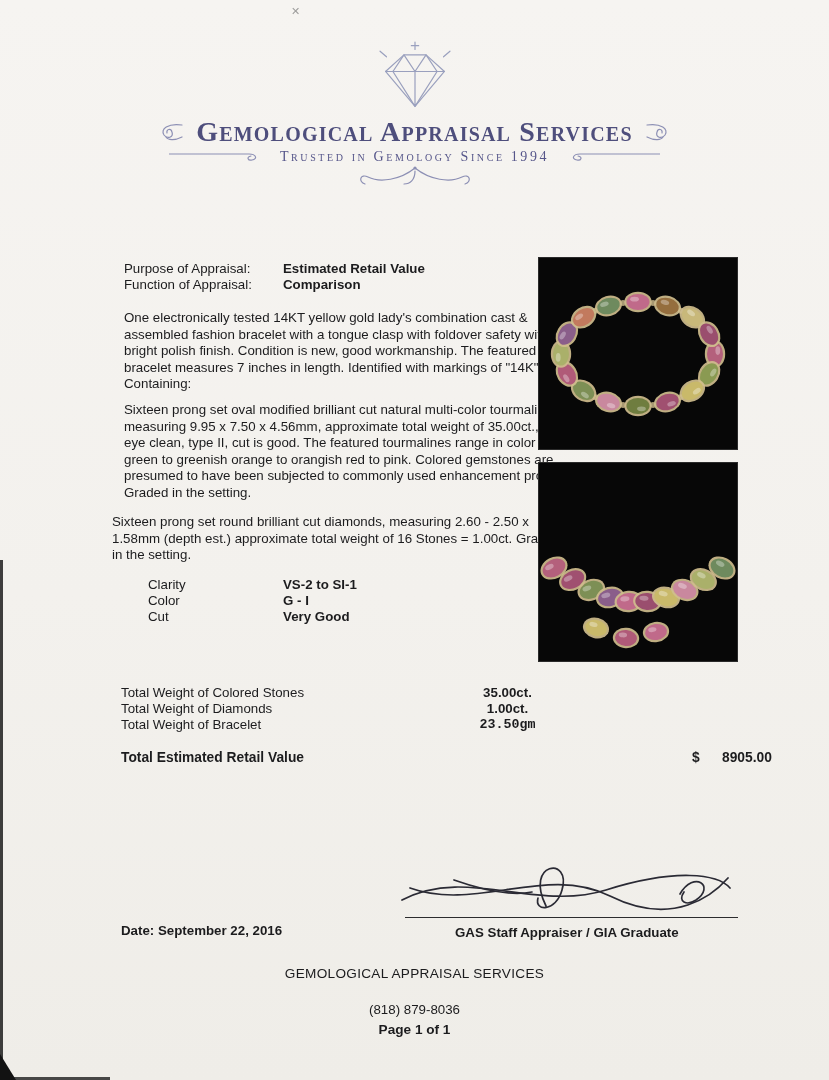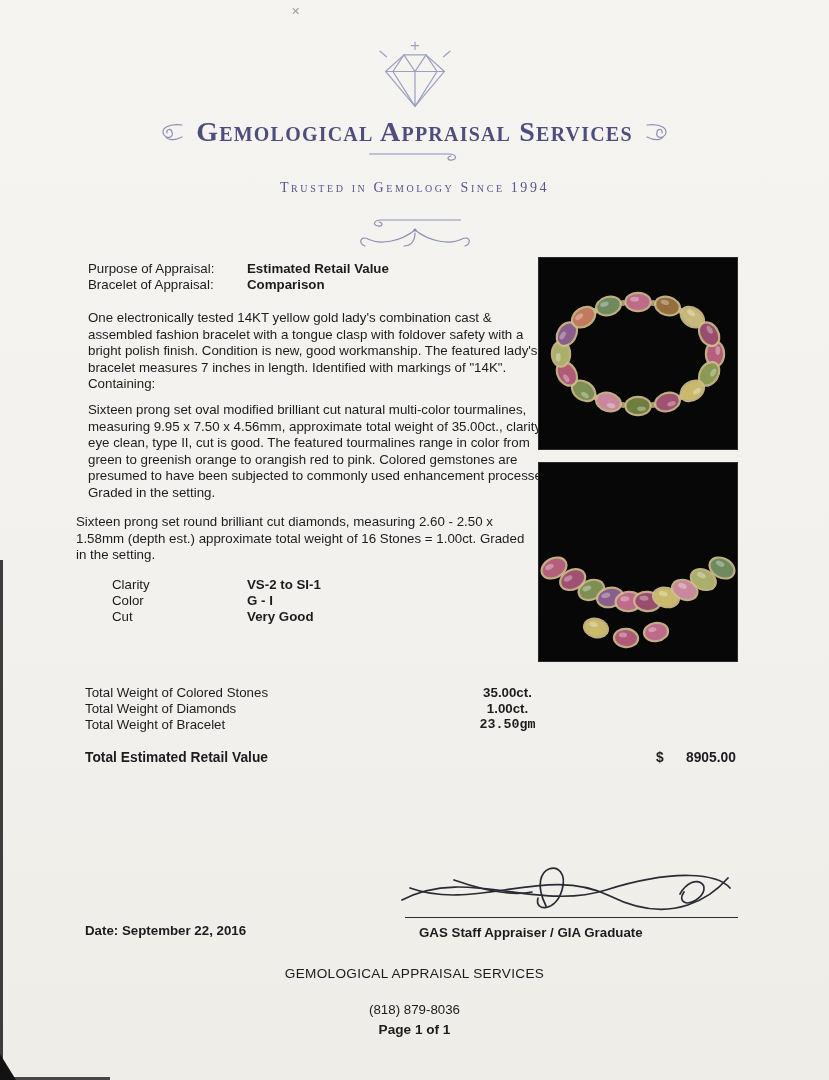--- a/index.html
+++ b/index.html
@@ -1,30 +1,30 @@
 <!DOCTYPE html>
 <html><head>
 <meta charset="utf-8">
 <style>
   html,body{margin:0;padding:0;background:#9a9a9a;}
   .page{position:relative;width:829px;height:1080px;margin:0 auto;overflow:hidden;
         background:linear-gradient(180deg,#f6f4f1 0%,#f3f1ed 55%,#efede8 100%);
         font-family:"Liberation Sans",sans-serif;color:#1c1c1e;}
-  .abs{position:absolute;}
+  .abs{position:absolute;margin-left:36px;}
   .txt{font-size:13.3px;line-height:16.5px;}
   .b{font-weight:bold;}
   
   .logo{position:absolute;top:40px;left:0;width:100%;display:flex;flex-direction:column;align-items:center;}
   .diamond-svg{width:92px;height:74px;}
   .brand-row{display:flex;align-items:center;gap:12px;margin-top:2px;}
   .brand{font-family:"Liberation Serif",serif;font-variant:small-caps;font-weight:600;
          font-size:28px;letter-spacing:1.2px;color:#4e4e7c;margin:0;white-space:nowrap;}
   .curl-svg{width:26px;height:22px;}
   .flip{transform:scaleX(-1);}
-  .tag-row{display:flex;align-items:center;gap:19px;margin-top:1px;flex-direction:column;}
+  .tag-row{display:flex;align-items:flex-start;gap:19px;margin-top:1px;}
   .tagline{font-family:"Liberation Serif",serif;font-variant:small-caps;font-size:14px;
            letter-spacing:2.6px;color:#56568a;white-space:nowrap;}
   .tagline-line{width:92px;height:12px;}
   .bottom-orn{width:150px;height:30px;margin-top:0;}
   .orn-stroke{stroke:#8c8fb4;stroke-width:1.2;fill:none;stroke-linecap:round;}
   
   .photo{position:absolute;background:#070707;box-shadow:0 0 0 1px #2a2a2a inset;}
   .photo svg{display:block;width:100%;height:100%;}
   
   .val-col{position:absolute;left:445px;width:125px;text-align:center;font-weight:bold;}
@@ -86,21 +86,21 @@
     <svg class="bottom-orn" viewBox="0 0 150 30">
       <path class="orn-stroke" d="M75 3 C60 15 40 18 28 12 c-8 -4 -10 5 -3 7"></path>
       <path class="orn-stroke" d="M75 3 C90 15 110 18 122 12 c8 -4 10 5 3 7"></path>
       <path class="orn-stroke" d="M75 6 c0 9 -5 13 -11 13"></path>
       <circle cx="75" cy="3" r="1.6" fill="#8c8fb4"></circle>
     </svg>
   </header>
 
   <div class="abs txt" style="left:88px;top:261px;">Purpose of Appraisal:</div>
   <div class="abs txt b" style="left:247px;top:261px;">Estimated Retail Value</div>
-  <div class="abs txt" style="left:88px;top:277px;">Bracelet of Appraisal:</div>
+  <div class="abs txt" style="left:88px;top:277px;">Function of Appraisal:</div>
   <div class="abs txt b" style="left:247px;top:277px;">Comparison</div>
 
   <div class="abs txt" style="left:88px;top:310px;width:452px;">One electronically tested 14KT yellow gold lady's combination cast &amp; assembled fashion bracelet with a tongue clasp with foldover safety with a bright polish finish. Condition is new, good workmanship. The featured lady's bracelet measures 7 inches in length. Identified with markings of "14K".  Containing:</div>
   <div class="abs txt" style="left:88px;top:402px;width:468px;">Sixteen prong set oval modified brilliant cut natural multi-color tourmalines, measuring 9.95 x 7.50 x 4.56mm, approximate total weight of 35.00ct., clarity is eye clean, type II, cut is good. The featured tourmalines range in color from green to greenish orange to orangish red to pink. Colored gemstones are presumed to have been subjected to commonly used enhancement processes. Graded in the setting.</div>
   <div class="abs txt" style="left:76px;top:514px;width:458px;">Sixteen prong set round brilliant cut diamonds, measuring 2.60 - 2.50 x 1.58mm (depth est.) approximate total weight of 16 Stones = 1.00ct. Graded in the setting.</div>
 
   <div class="abs txt" style="left:112px;top:577px;">Clarity</div>
   <div class="abs txt b" style="left:247px;top:577px;">VS-2 to SI-1</div>
   <div class="abs txt" style="left:112px;top:593px;">Color</div>
   <div class="abs txt b" style="left:247px;top:593px;">G - I</div>

